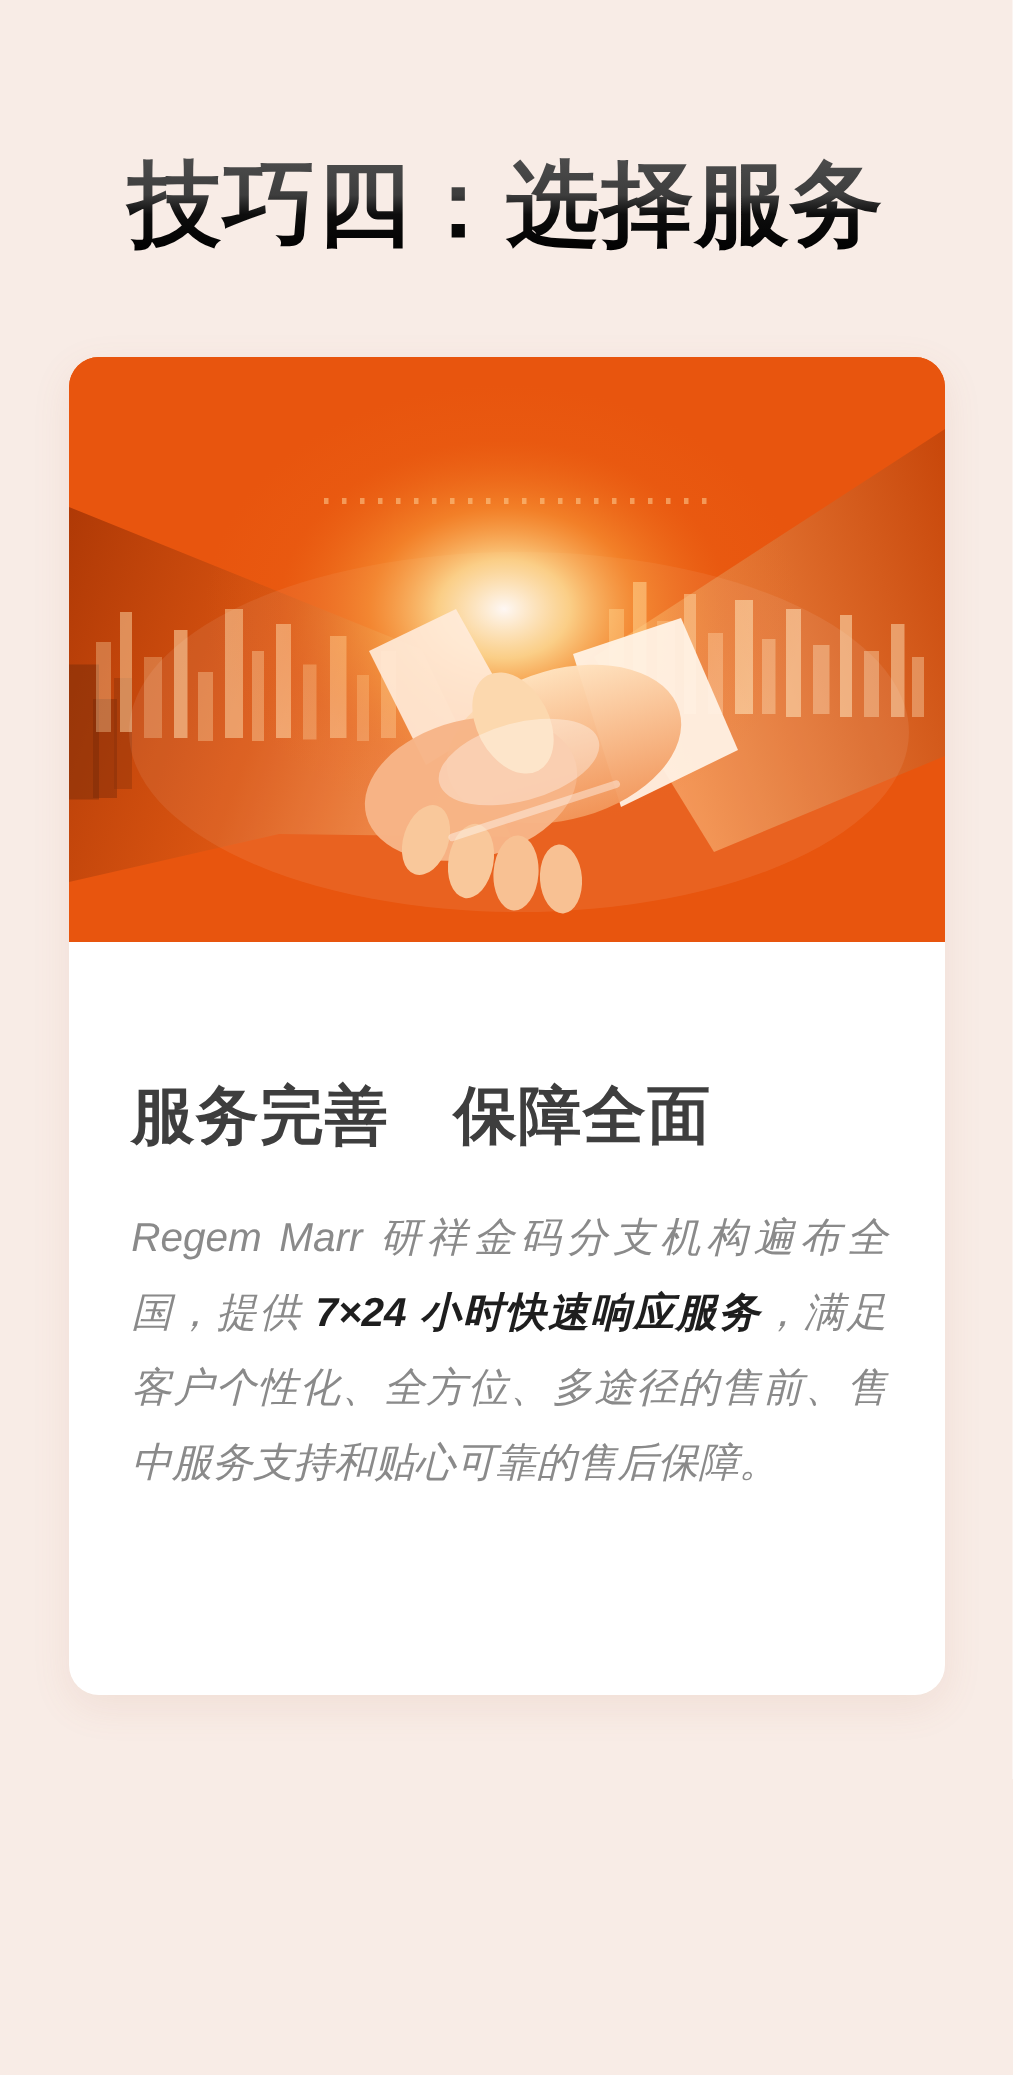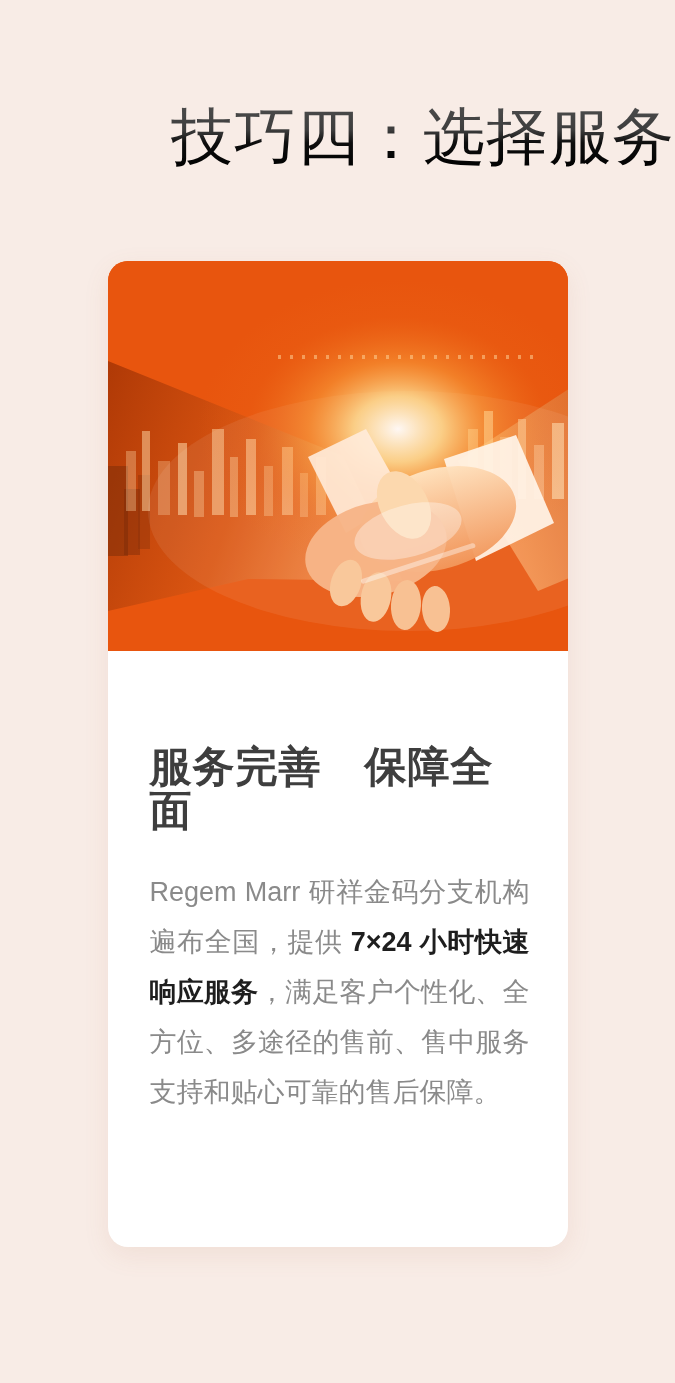--- a/index.html
+++ b/index.html
@@ -5,40 +5,40 @@
   * { margin:0; padding:0; box-sizing:border-box; }
   html,body { width:675px; }
   body {
     height:1383px;
     background:#F8ECE6;
     font-family:"Liberation Sans","DejaVu Sans",sans-serif;
     overflow:hidden;
   }
   .page-title {
     margin-top:104px;
-    text-align:right;
+    text-align:center;
     font-size:62px;
     line-height:65px;
-    font-weight:normal;
+    font-weight:bold;
     letter-spacing:1px;
     color:#111;
     text-shadow:0 3px 3px rgba(92,60,40,0.18);
   }
   @supports (-webkit-background-clip: text) {
     .page-title {
       background:linear-gradient(180deg,#4d4d4d 0%,#3d3d3d 40%,#0d0d0d 60%,#000 100%);
       -webkit-background-clip:text;
       background-clip:text;
       color:transparent;
       text-shadow:none;
     }
   }
   .card {
-    width:460px;
-    margin:92px auto 0 auto;
+    width:584px;
+    margin:69px auto 0 auto;
     background:#FFFFFF;
     border-radius:20px;
     overflow:hidden;
     box-shadow:0 8px 26px rgba(175,110,80,0.10);
   }
   .hero {
     width:584px;
     height:390px;
     display:block;
     background:#E8550E;
@@ -62,20 +62,21 @@
     font-weight:bold;
     color:#E8570F;
     text-align:justify;
   }
   .para-detail {
     margin-top:34px;
     font-size:27px;
     line-height:50px;
     color:#8A8A8A;
     text-align:justify;
+    font-style:italic;
   }
   .para-detail .bold-run {
     font-weight:bold;
     color:#1E1E1E;
   }
 </style>
 </head>
 <body>
 
 <h1 class="page-title">技巧四：选择服务</h1>

